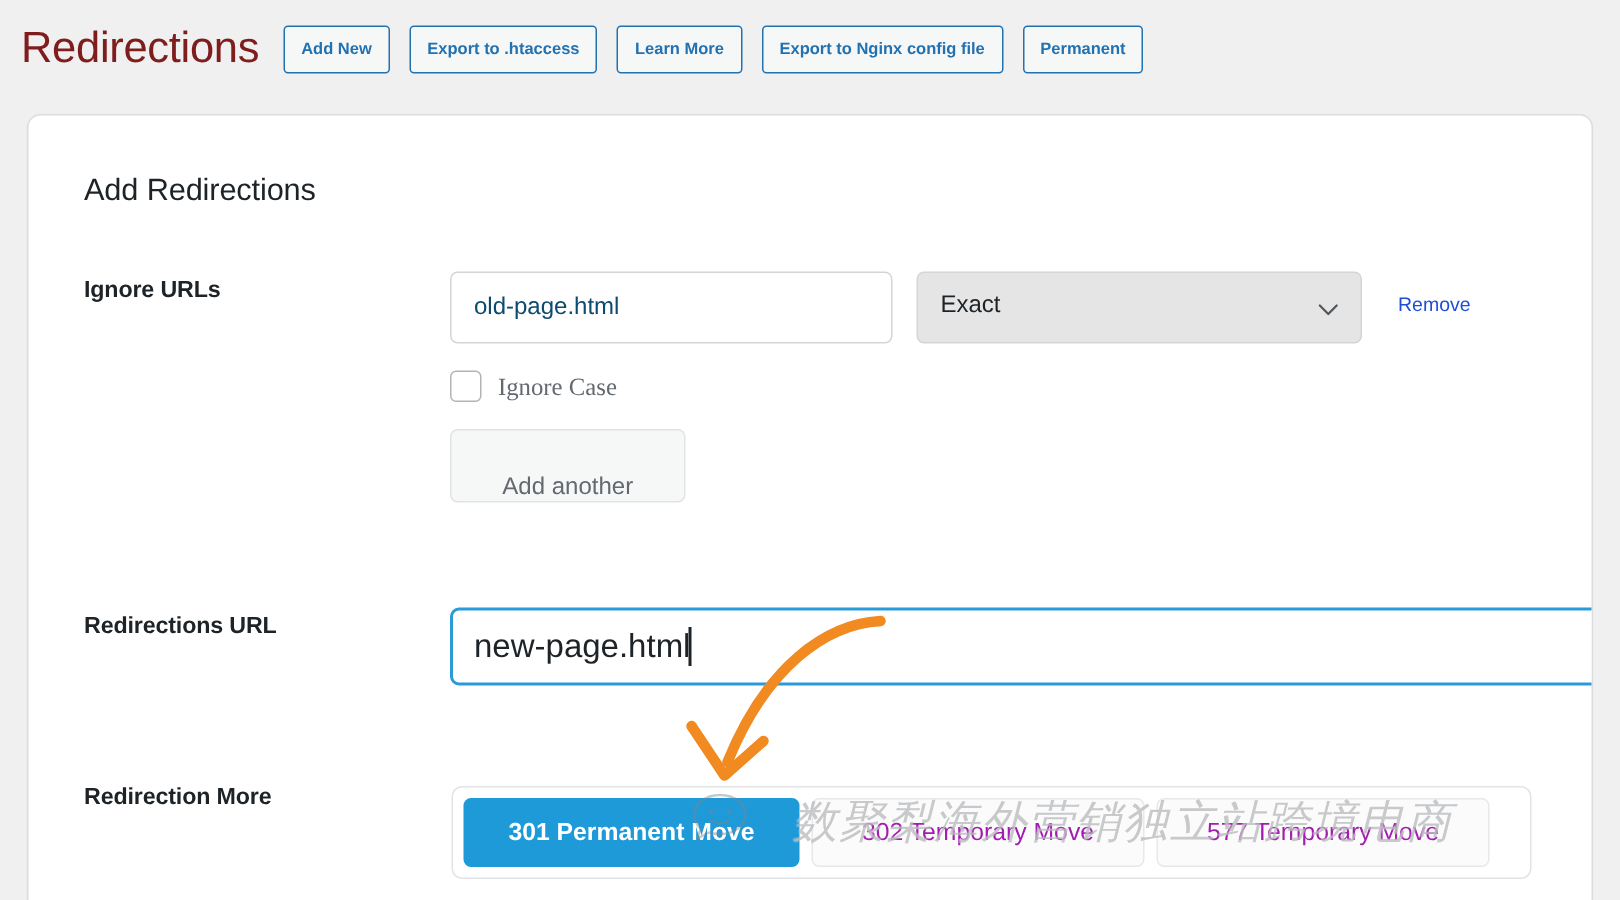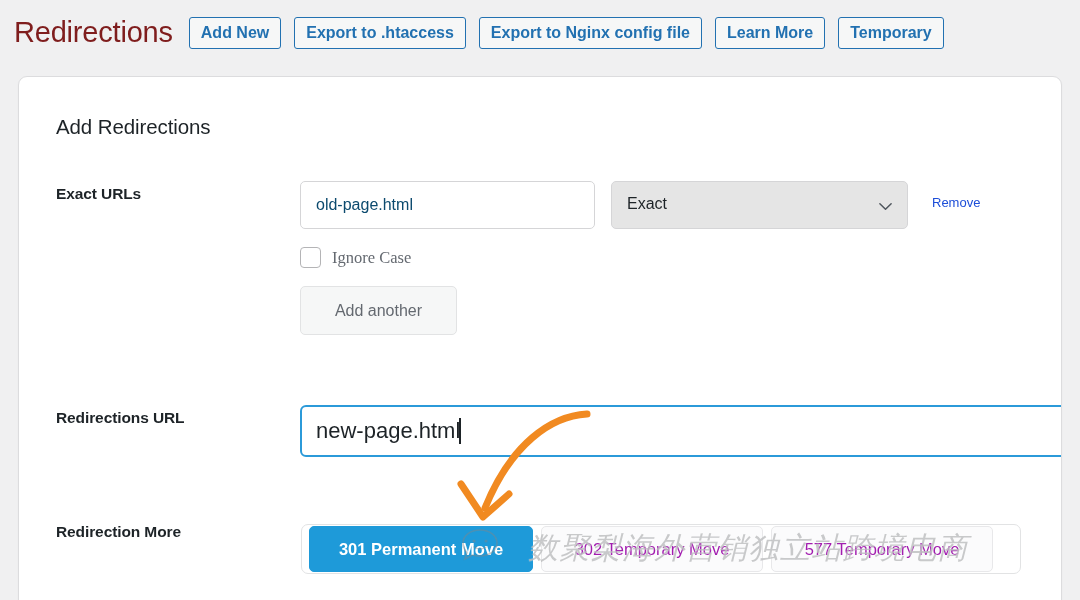--- a/index.html
+++ b/index.html
@@ -43,21 +43,21 @@
     display: inline-flex;
     align-items: center;
     justify-content: center;
     height: 32px;
     padding: 0 11px;
     margin-right: 13px;
     background: #f6f7f7;
     border: 1px solid #2271b1;
     border-radius: 3px;
     color: #2271b1;
-    font-size: 16px;
+    font-size: 11px;
     font-weight: bold;
     font-family: "Liberation Sans", sans-serif;
     white-space: nowrap;
     cursor: pointer;
     box-sizing: border-box;
   }
 
   
   #redirections-panel {
     position: absolute;
@@ -182,21 +182,21 @@
     width: 157px;
     height: 49px;
     box-sizing: border-box;
     background: #f6f7f7;
     border: 1px solid #e2e3e4;
     border-radius: 5px;
     color: #646970;
     font-size: 16px;
     font-family: "Liberation Sans", sans-serif;
     display: flex;
-    align-items: center;
+    align-items: flex-end;
     justify-content: center;
     cursor: pointer;
   }
 
   
   #label-destination-url { left: 37px; top: 332px; }
 
   #destination-url-input {
     position: absolute;
     left: 281px;
@@ -223,21 +223,21 @@
   }
 
   
   #label-redirection-type { left: 37px; top: 446px; }
 
   #redirection-type-group {
     position: absolute;
     left: 282px;
     top: 447px;
     width: 720px;
-    height: 50px;
+    height: 62px;
     box-sizing: border-box;
     border: 1px solid #e2e3e4;
     border-radius: 7px;
     background: #ffffff;
     padding: 7px 7px;
     display: flex;
     align-items: center;
     gap: 8px;
   }
   .redirect-type-btn {
@@ -312,35 +312,35 @@
 <div id="page-header">
   <div id="page-title">Redirections</div>
 
   <div class="page-action-btn">
     <span>Add New</span>
   </div>
   <div class="page-action-btn">
     <span>Export to .htaccess</span>
   </div>
   <div class="page-action-btn">
+    <span>Learn More</span>
+  </div>
+  <div class="page-action-btn">
     <span>Export to Nginx config file</span>
   </div>
   <div class="page-action-btn">
-    <span>Learn More</span>
-  </div>
-  <div class="page-action-btn">
-    <span>Temporary</span>
+    <span>Permanent</span>
   </div>
 </div>
 
 <div id="redirections-panel">
 
   <div id="panel-heading">Add Redirections</div>
 
-  <div class="field-label" id="label-source-urls">Exact URLs</div>
+  <div class="field-label" id="label-source-urls">Ignore URLs</div>
 
   <input id="source-url-input" type="text" value="old-page.html" style="">
 
   <div id="match-type-select-wrap">
     <div id="match-type-value">Exact</div>
     <svg id="match-type-chevron" viewBox="0 0 16 16" fill="none">
       <path d="M2 5 L8 11 L14 5" stroke="#50575e" stroke-width="1.6" stroke-linecap="round" stroke-linejoin="round"></path>
     </svg>
   </div>
 

